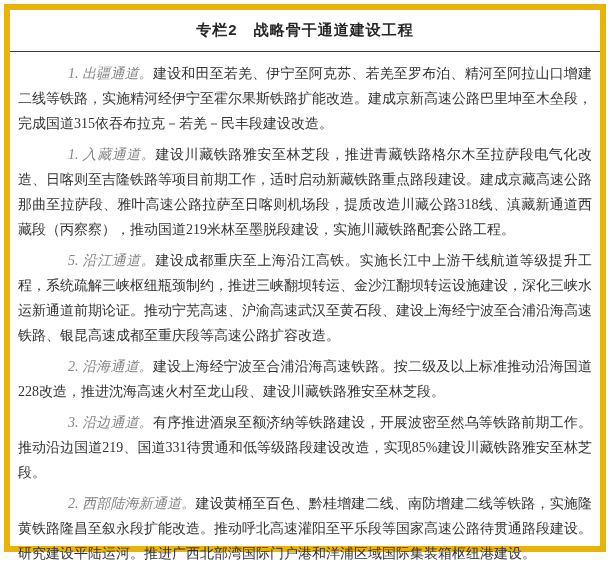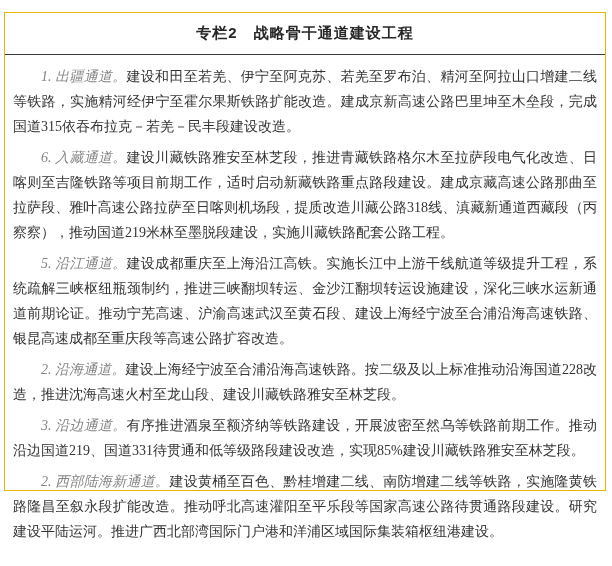--- a/index.html
+++ b/index.html
@@ -9,24 +9,24 @@
   }
   body {
     width: 612px;
     height: 566px;
     position: relative;
     font-family: "Liberation Serif", "DejaVu Serif", serif;
   }
   .panel {
     position: absolute;
     left: 4px;
-    top: 12px;
+    top: 4px;
     width: 602px;
-    height: 479px;
-    border: 1px solid #eab308;
+    height: 548px;
+    border: 6px solid #eab308;
     background: #ffffff;
     box-sizing: border-box;
   }
   .panel-title {
     height: 41px;
     border-bottom: 1px solid #3c3c3c;
     display: flex;
     align-items: center;
     justify-content: center;
     font-family: "Liberation Sans", "DejaVu Sans", sans-serif;
@@ -42,28 +42,29 @@
     color: #333333;
     text-align: justify;
   }
   .panel-body p {
     margin: 0 0 6px 0;
     text-indent: 2em;
   }
   .lead {
     color: #848484;
     font-style: italic;
+    margin-left: 22px;
   }
 </style>
 </head>
 <body>
 
 <div class="panel">
   <div class="panel-title">专栏2　战略骨干通道建设工程</div>
   <div class="panel-body">
     <p><span class="lead">1. 出疆通道。</span><span>建设和田至若羌、伊宁至阿克苏、若羌至罗布泊、精河至阿拉山口增建二线等铁路，实施精河经伊宁至霍尔果斯铁路扩能改造。建成京新高速公路巴里坤至木垒段，完成国道315依吞布拉克－若羌－民丰段建设改造。</span></p>
-    <p><span class="lead">6. 入藏通道。</span><span>建设川藏铁路雅安至林芝段，推进青藏铁路格尔木至拉萨段电气化改造、日喀则至吉隆铁路等项目前期工作，适时启动新藏铁路重点路段建设。建成京藏高速公路那曲至拉萨段、雅叶高速公路拉萨至日喀则机场段，提质改造川藏公路318线、滇藏新通道西藏段（丙察察），推动国道219米林至墨脱段建设，实施川藏铁路配套公路工程。</span></p>
+    <p><span class="lead">1. 入藏通道。</span><span>建设川藏铁路雅安至林芝段，推进青藏铁路格尔木至拉萨段电气化改造、日喀则至吉隆铁路等项目前期工作，适时启动新藏铁路重点路段建设。建成京藏高速公路那曲至拉萨段、雅叶高速公路拉萨至日喀则机场段，提质改造川藏公路318线、滇藏新通道西藏段（丙察察），推动国道219米林至墨脱段建设，实施川藏铁路配套公路工程。</span></p>
     <p><span class="lead">5. 沿江通道。</span><span>建设成都重庆至上海沿江高铁。实施长江中上游干线航道等级提升工程，系统疏解三峡枢纽瓶颈制约，推进三峡翻坝转运、金沙江翻坝转运设施建设，深化三峡水运新通道前期论证。推动宁芜高速、沪渝高速武汉至黄石段、建设上海经宁波至合浦沿海高速铁路、银昆高速成都至重庆段等高速公路扩容改造。</span></p>
     <p><span class="lead">2. 沿海通道。</span><span>建设上海经宁波至合浦沿海高速铁路。按二级及以上标准推动沿海国道228改造，推进沈海高速火村至龙山段、建设川藏铁路雅安至林芝段。</span></p>
     <p><span class="lead">3. 沿边通道。</span><span>有序推进酒泉至额济纳等铁路建设，开展波密至然乌等铁路前期工作。推动沿边国道219、国道331待贯通和低等级路段建设改造，实现85%建设川藏铁路雅安至林芝段。</span></p>
     <p><span class="lead">2. 西部陆海新通道。</span><span>建设黄桶至百色、黔桂增建二线、南防增建二线等铁路，实施隆黄铁路隆昌至叙永段扩能改造。推动呼北高速灌阳至平乐段等国家高速公路待贯通路段建设。研究建设平陆运河。推进广西北部湾国际门户港和洋浦区域国际集装箱枢纽港建设。</span></p>
   </div>
 </div>
 
 </body></html>

